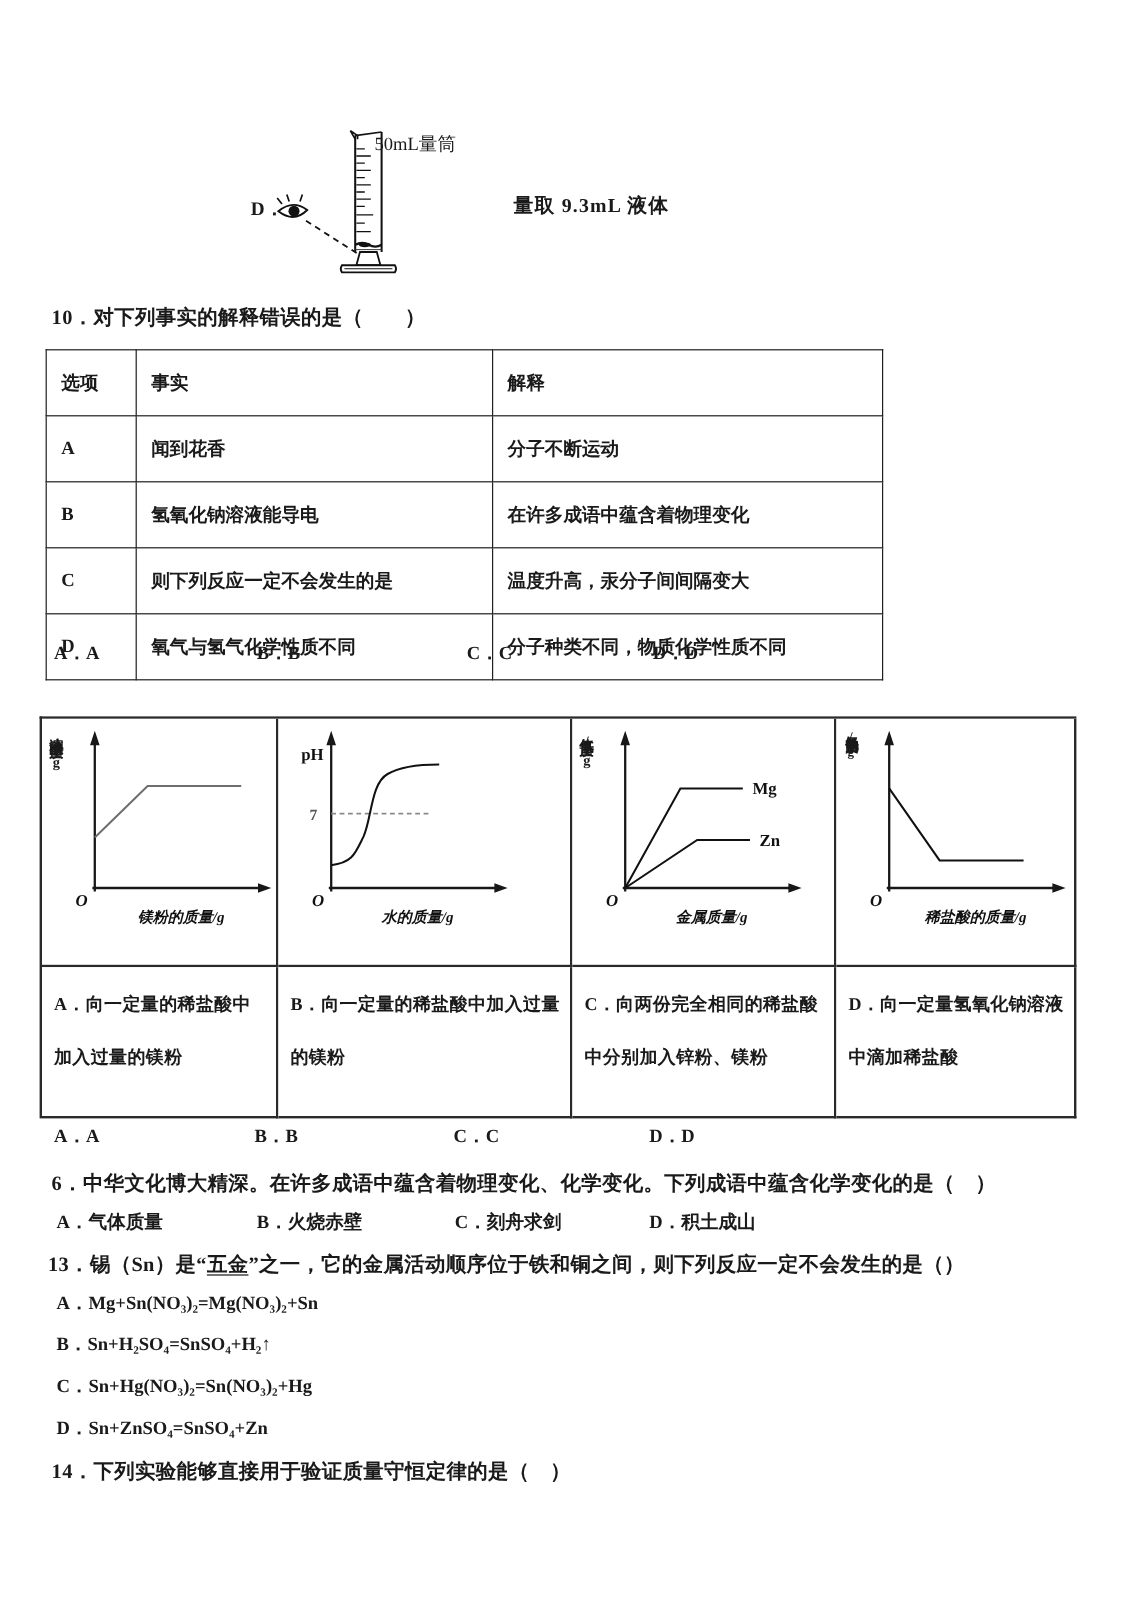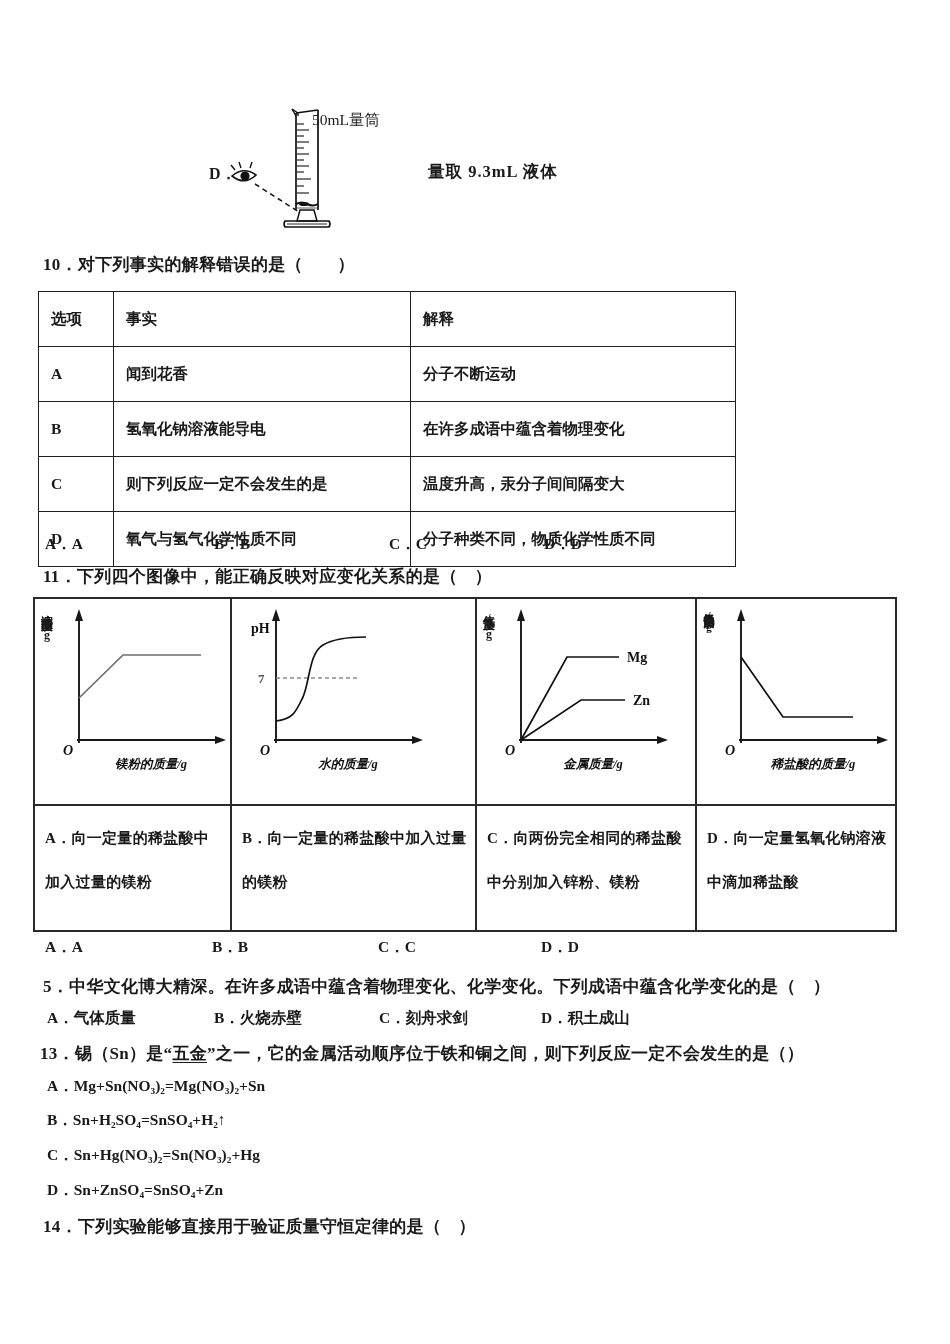--- a/index.html
+++ b/index.html
@@ -131,21 +131,20 @@
   </tbody>
     </table>
 
   <div class="abs optrow" style="left:0;top:534px;width:950px;height:22px;">
     <span style="left:45px;">A．A</span>
     <span style="left:214px;">B．B</span>
     <span style="left:389px;">C．C</span>
     <span style="left:544px;">D．D</span>
   </div>
 
-  <div class="abs qtext" style="left:43px;top:565px;">11．下列四个图像中，能正确反映对应变化关系的是（　）</div>
 
   <div class="abs graphgrid" style="left:33px;top:597px;">
 
     <div class="gcell">
       <div class="ylabel-v">溶液的质量/g</div>
       <svg class="gsvg" width="180" height="170">
         <line class="axis" x1="30" y1="138" x2="30" y2="12"></line>
         <polygon class="arrow" points="26,16 30,4 34,16"></polygon>
         <line class="axis" x1="28" y1="135" x2="170" y2="135"></line>
         <polygon class="arrow" points="166,131 177,135 166,139"></polygon>
@@ -205,21 +204,21 @@
     <div class="gcell gdesc">D．向一定量氢氧化钠溶液中滴加稀盐酸</div>
   </div>
 
   <div class="abs optrow" style="left:0;top:937px;width:950px;height:22px;">
     <span style="left:45px;">A．A</span>
     <span style="left:212px;">B．B</span>
     <span style="left:378px;">C．C</span>
     <span style="left:541px;">D．D</span>
   </div>
 
-  <div class="abs qtext" style="left:43px;top:975px;">5．中华文化博大精深。在许多成语中蕴含着物理变化、化学变化。下列成语中蕴含化学变化的是（　）</div>
+  <div class="abs qtext" style="left:43px;top:975px;">6．中华文化博大精深。在许多成语中蕴含着物理变化、化学变化。下列成语中蕴含化学变化的是（　）</div>
   <div class="abs optrow" style="left:0;top:1008px;width:950px;height:22px;">
     <span style="left:47px;">A．气体质量</span>
     <span style="left:214px;">B．火烧赤壁</span>
     <span style="left:379px;">C．刻舟求剑</span>
     <span style="left:541px;">D．积土成山</span>
   </div>
 
   <div class="abs qtext" style="left:40px;top:1042px;">
     <span>13．锡（Sn）是“</span><span class="u">五金</span><span>”之一，它的金属活动顺序位于铁和铜之间，则下列反应一定不会发生的是（）</span>
   </div>

